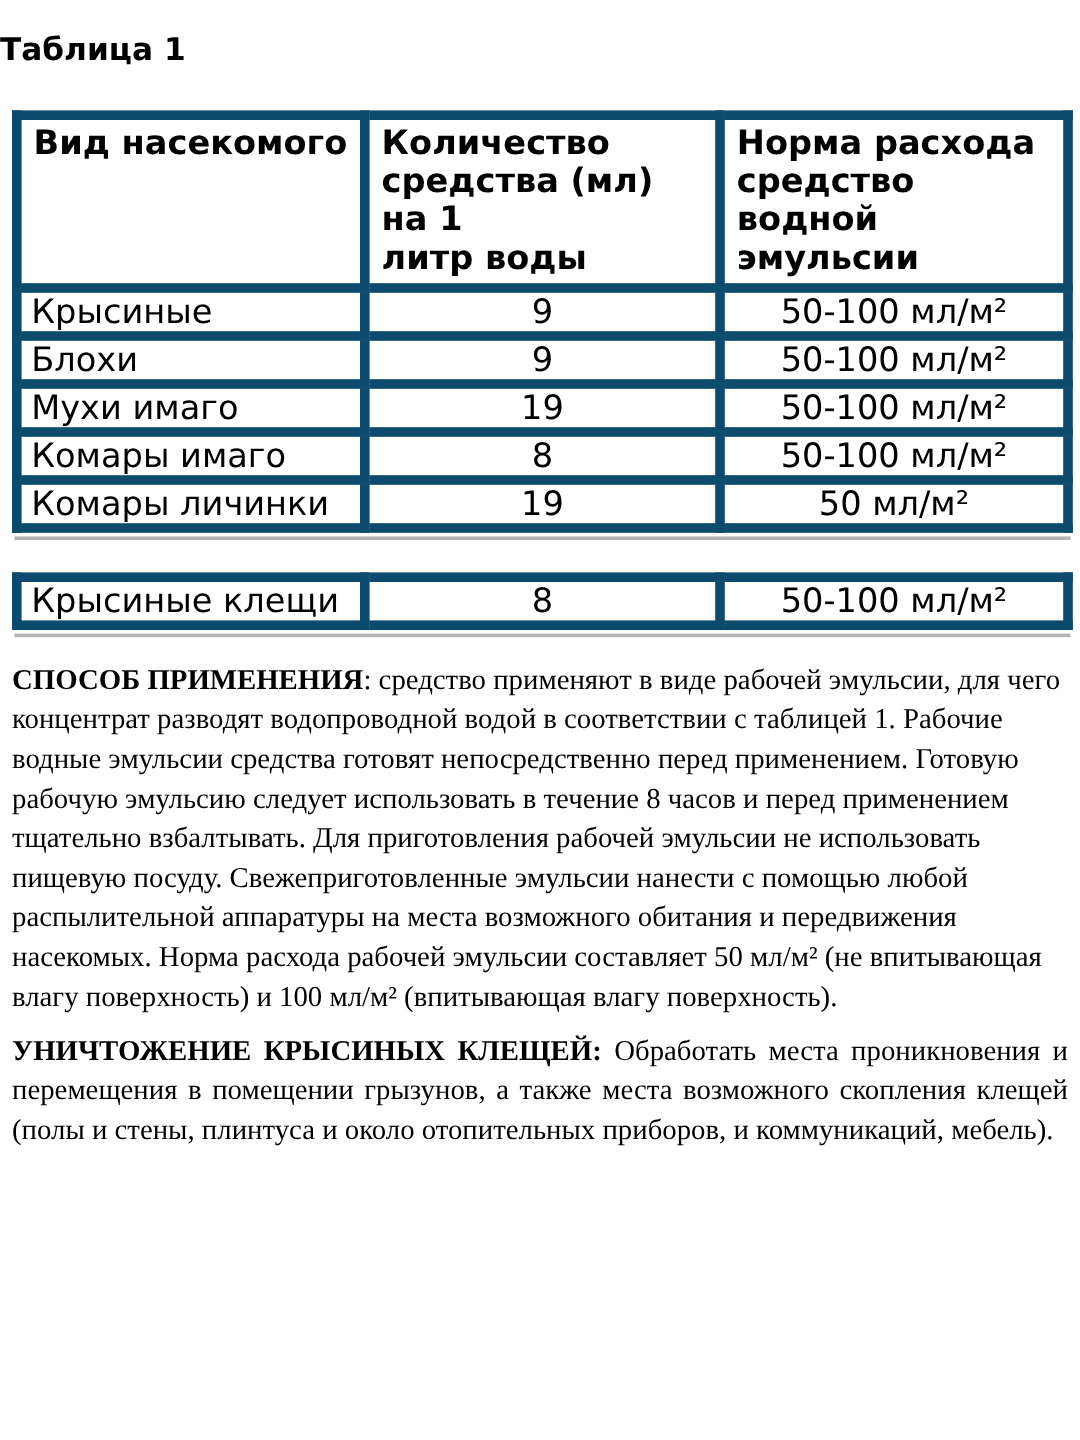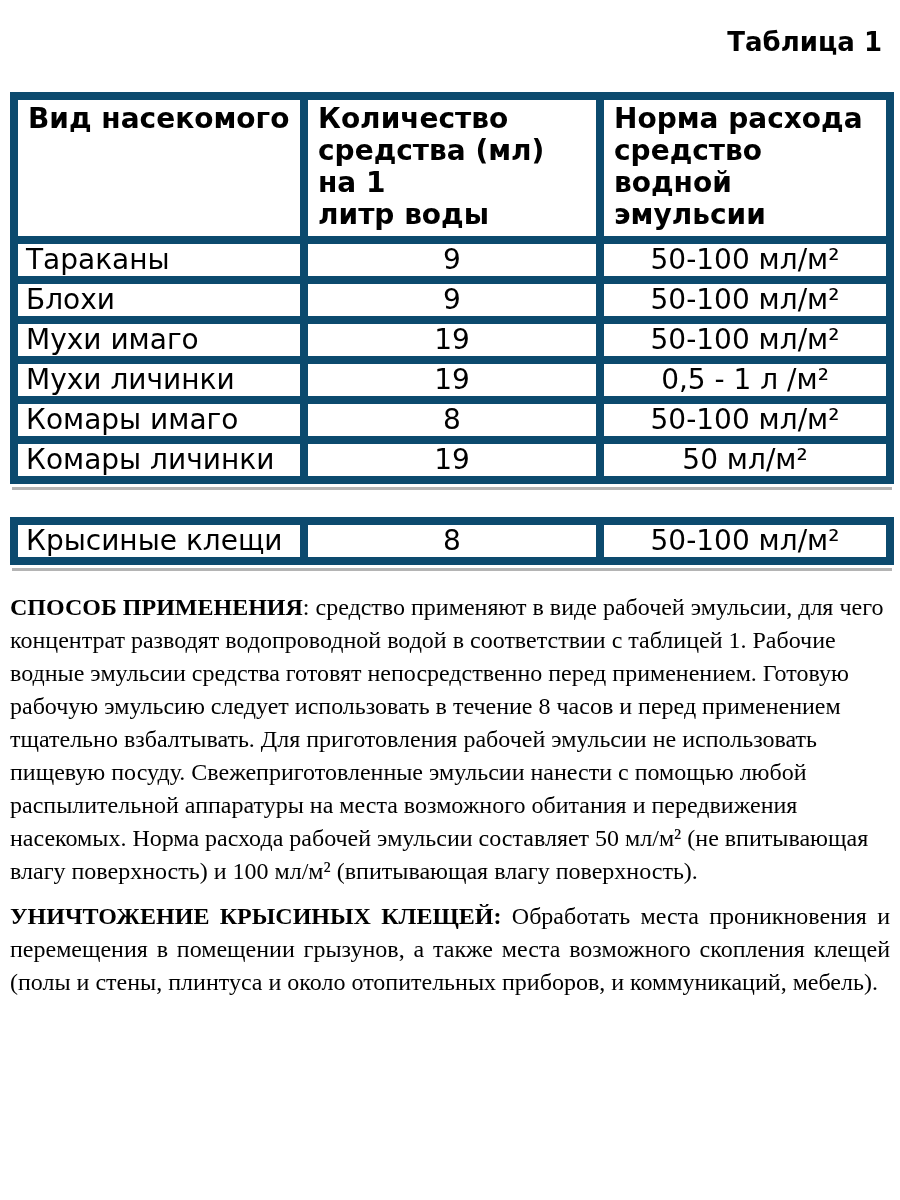--- a/index.html
+++ b/index.html
@@ -10,22 +10,22 @@
     font-family: "DejaVu Sans", "Liberation Sans", sans-serif;
   }
   .page {
     position: relative;
     width: 900px;
     height: 1200px;
     background: #ffffff;
     overflow: hidden;
   }
   .doc-title {
-    margin: 26px 18px 0 0;
-    text-align: right;
+    margin: 26px 4px 0 0;
+    text-align: left;
     font-size: 26px;
     font-weight: bold;
     line-height: 32px;
   }
   table.dose-table {
     border-collapse: collapse;
     table-layout: fixed;
     width: 876px;
     margin: 34px 0 0 10px;
     
@@ -91,38 +91,33 @@
         </th>
         <th>
           <div>Норма расхода</div>
           <div>средство водной</div>
           <div>эмульсии</div>
         </th>
       </tr>
     </thead>
     <tbody>
       <tr>
-        <td>Тараканы</td>
+        <td>Крысиные</td>
         <td class="center">9</td>
         <td class="center">50-100 мл/м²</td>
       </tr>
       <tr>
         <td>Блохи</td>
         <td class="center">9</td>
         <td class="center">50-100 мл/м²</td>
       </tr>
       <tr>
         <td>Мухи имаго</td>
         <td class="center">19</td>
         <td class="center">50-100 мл/м²</td>
-      </tr>
-      <tr>
-        <td>Мухи личинки</td>
-        <td class="center">19</td>
-        <td class="center">0,5 - 1 л /м²</td>
       </tr>
       <tr>
         <td>Комары имаго</td>
         <td class="center">8</td>
         <td class="center">50-100 мл/м²</td>
       </tr>
       <tr>
         <td>Комары личинки</td>
         <td class="center">19</td>
         <td class="center">50 мл/м²</td>

